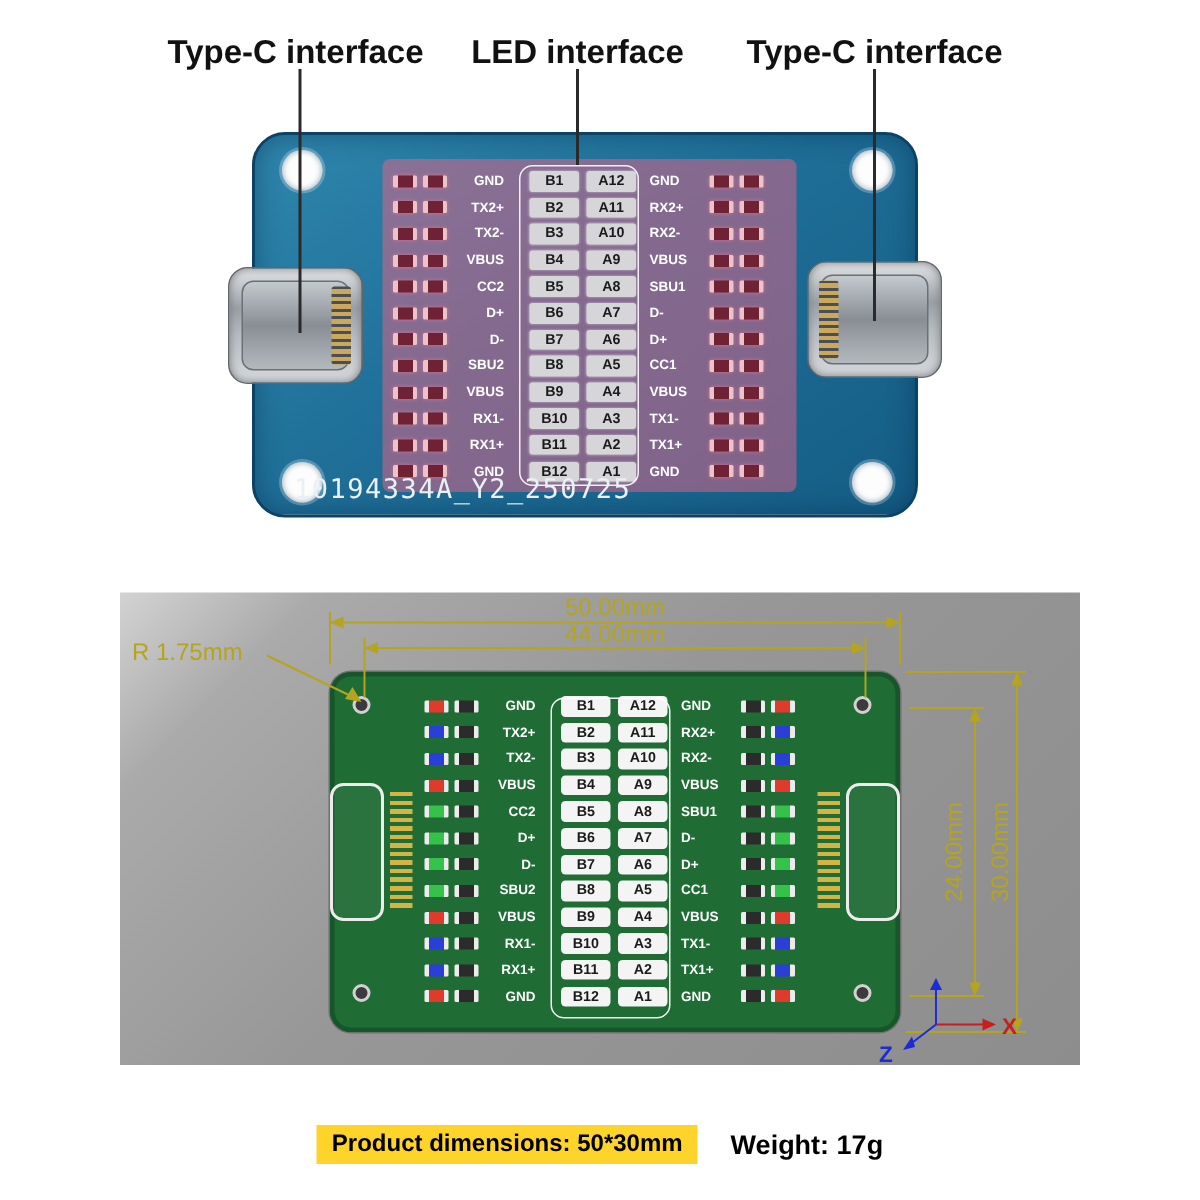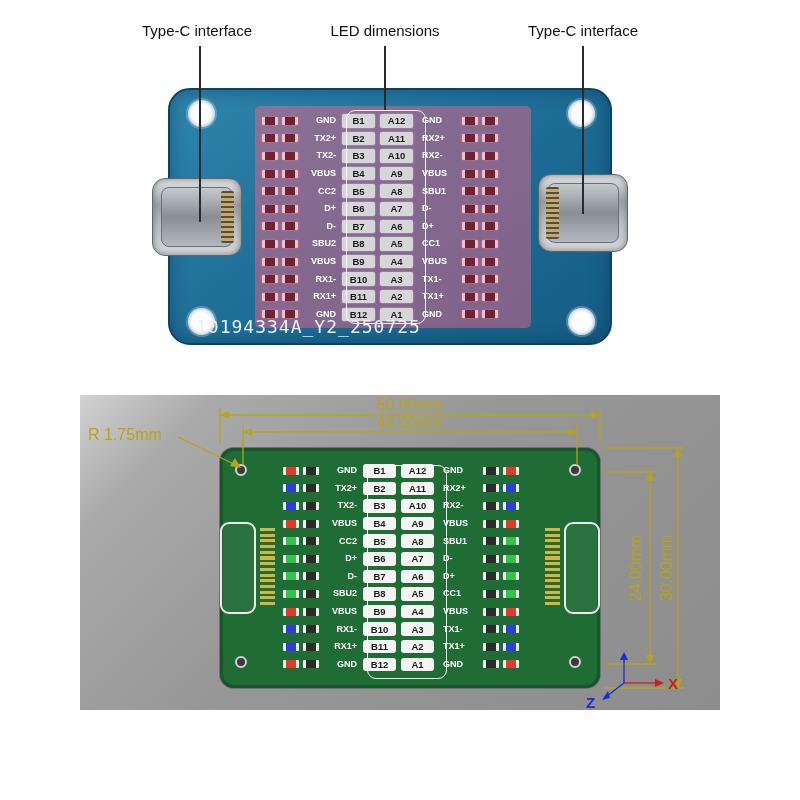--- a/index.html
+++ b/index.html
@@ -2,21 +2,21 @@
 <html><head>
 <meta charset="utf-8">
 <style>
   * { margin:0; padding:0; box-sizing:border-box; }
   html,body { background:#fff; }
   body { width:800px; height:800px; font-family:"Liberation Sans",sans-serif; }
   .canvas { position:relative; width:800px; height:800px; background:#fff; overflow:hidden; }
 
   
   .annotation { position:absolute; top:22px; transform:translateX(-50%);
-    font-size:15px; font-weight:normal; color:#111; white-space:nowrap; }
+    font-size:22px; font-weight:bold; color:#111; white-space:nowrap; }
   .pointer { position:absolute; width:1.5px; background:#2a2a2a; z-index:5; }
 
   
   .board-photo { position:absolute; left:168px; top:88px; width:444px; height:257px;
     background:linear-gradient(145deg,#2f86ad 0%,#1f6f98 45%,#145d85 100%);
     border-radius:22px; border:2px solid #0c4266; box-shadow:inset 0 0 18px rgba(0,40,70,.45); }
   .hole { position:absolute; width:27px; height:27px; border-radius:50%;
     background:#fdfdfd; box-shadow:inset 0 0 4px #8fa6b5, 0 0 0 2px rgba(255,255,255,.25); }
   .typec { position:absolute; width:90px; height:78px;
     background:linear-gradient(180deg,#e3e6e9 0%,#9aa0a6 35%,#b9bec4 60%,#d5d9dd 100%);
@@ -39,21 +39,21 @@
   .comp { width:16px; height:8px; border-radius:1px;
     background:linear-gradient(90deg,var(--ends) 0 3px,var(--body) 3px calc(100% - 3px),var(--ends) calc(100% - 3px)); }
   .p-comp { --ends:#eac3cb; --body:#6e2233; margin-left:4px; box-shadow:0 0 3px rgba(255,120,150,.6); }
   .p-row > .p-comp:first-child { margin-left:7px; }
   .p-lab, .c-lab { font-size:9px; font-weight:bold; color:#fff; line-height:1; width:36px; }
   .p-lab.l, .c-lab.l { text-align:right; margin-left:2px; }
   .p-lab.r, .c-lab.r { text-align:left; margin-left:9px; }
   .p-cell, .c-cell { width:33px; height:13.5px; margin-left:5px; border-radius:2px;
     display:flex; align-items:center; justify-content:center;
     font-size:9.5px; font-weight:bold; color:#1a1a1a; }
-  .p-lab.l + .p-cell, .c-lab.l + .c-cell { margin-left:6px; }
+  .p-lab.l + .p-cell, .c-lab.l + .c-cell { margin-left:17px; }
   .p-cell { background:#d6d6d8; box-shadow:0 0 2px rgba(255,255,255,.5); }
   .serial { position:absolute; left:26px; bottom:6px; color:#e9f1f5;
     font-family:"DejaVu Sans Mono",monospace; font-size:18px; letter-spacing:1px; }
 
   
   .cad-panel { position:absolute; left:80px; top:395px; width:640px; height:315px;
     background:linear-gradient(135deg,#d3d3d3 0%,#aaa 14%,#979797 45%,#8d8d8d 100%); }
   .board-cad { position:absolute; left:140px; top:53px; width:380px; height:240px;
     background:#1f6c34; border-radius:14px;
     box-shadow:inset 0 0 0 3px #17552a, 0 0 0 1px #6f6f6f; }
@@ -85,21 +85,21 @@
     display:flex; justify-content:center; align-items:center; gap:22px; }
   .dim-badge { background:#ffd42a; color:#000; font-weight:bold; font-size:16px; padding:4px 10px; }
   .weight { color:#000; font-weight:bold; font-size:18px; }
 </style>
 </head>
 <body>
 
 <div class="canvas">
 
   <div class="annotation" style="left:197px">Type-C interface</div>
-  <div class="annotation" style="left:385px">LED dimensions</div>
+  <div class="annotation" style="left:385px">LED interface</div>
   <div class="annotation" style="left:583px">Type-C interface</div>
 
   <div class="board-photo">
     <div class="hole" style="left:18px;top:10px"></div>
     <div class="hole" style="left:398px;top:10px"></div>
     <div class="hole" style="left:18px;top:218px"></div>
     <div class="hole" style="left:398px;top:218px"></div>
 
     <div class="typec left">
       <div class="typec-pins"></div>
@@ -416,14 +416,18 @@
       <polygon class="xarrow" points="584,288 575,284 575,292"></polygon>
       <text class="ax-x" x="588" y="294">X</text>
       <line class="zline" x1="544" y1="288" x2="544" y2="262"></line>
       <polygon class="zarrow" points="544,257 540,265 548,265"></polygon>
       <line class="zline" x1="544" y1="288" x2="527" y2="301"></line>
       <polygon class="zarrow" points="522,305 530,303 528,296"></polygon>
       <text class="ax-z" x="506" y="313">Z</text>
     </svg>
   </div>
 
+  <div class="footer">
+    <span class="dim-badge">Product dimensions: 50*30mm</span>
+    <span class="weight">Weight: 17g</span>
+  </div>
 
 </div>
 
 </body></html>

